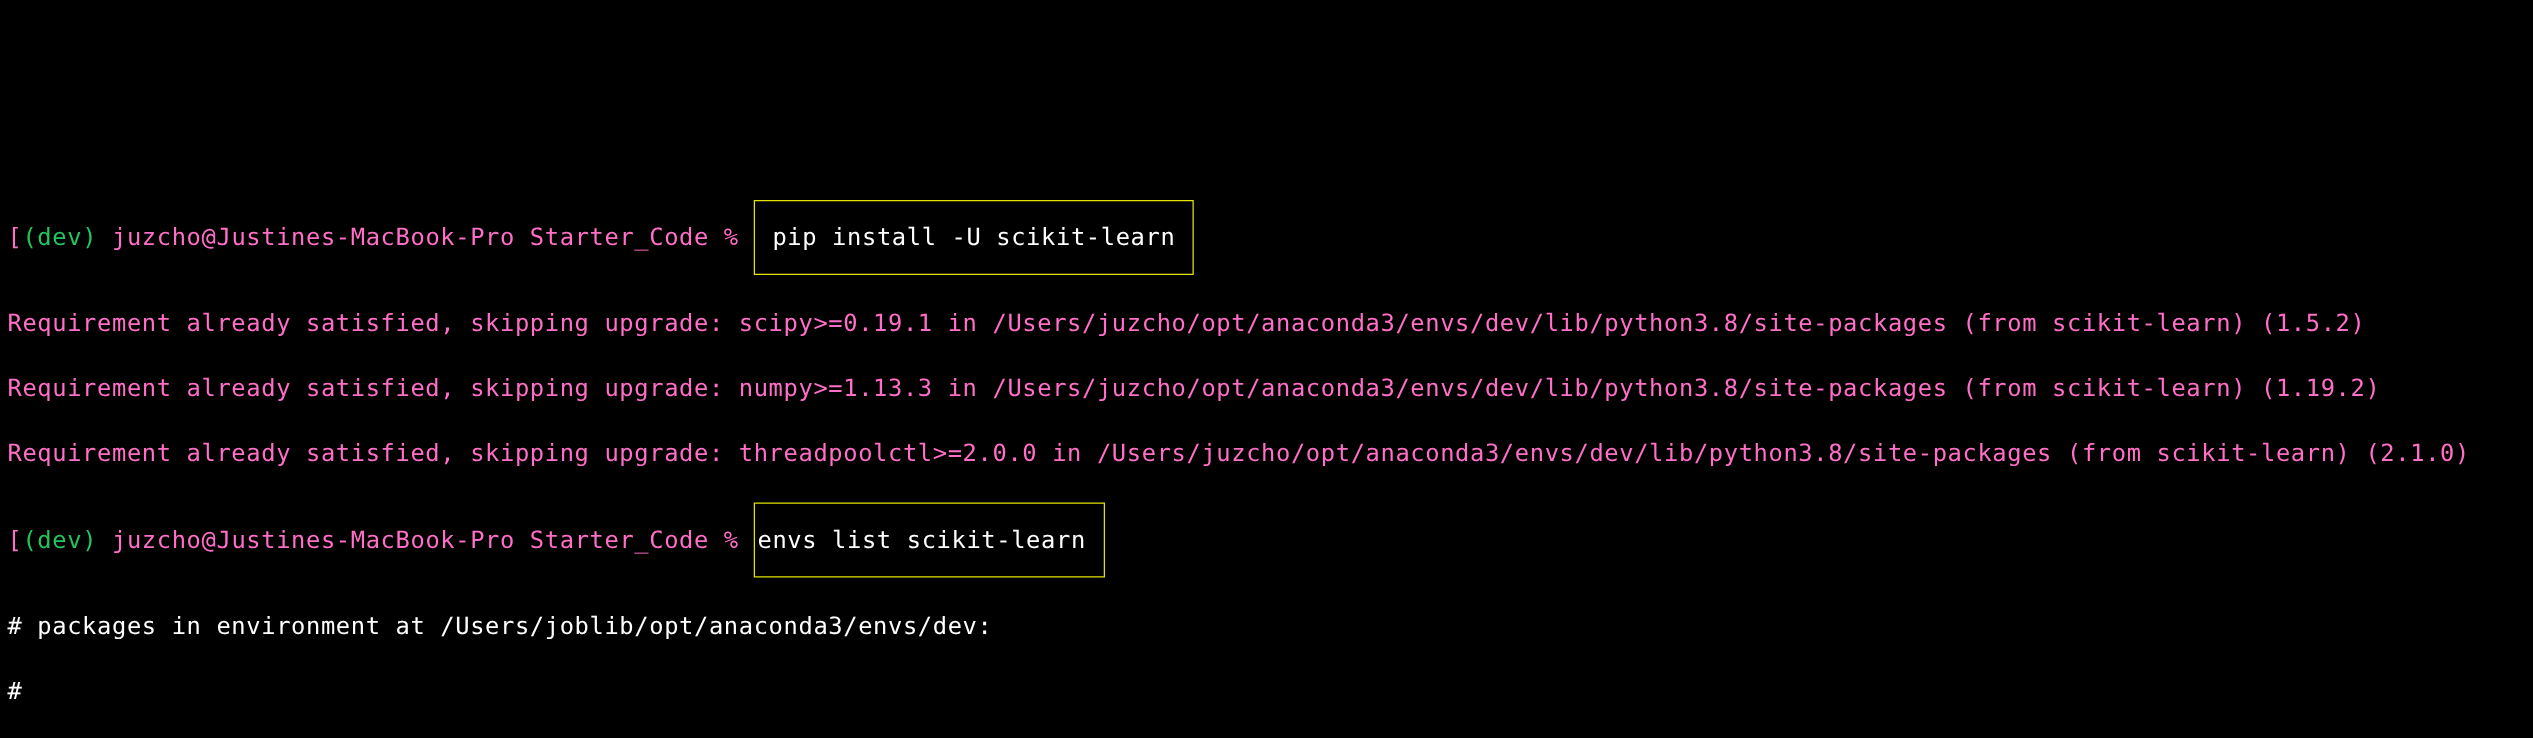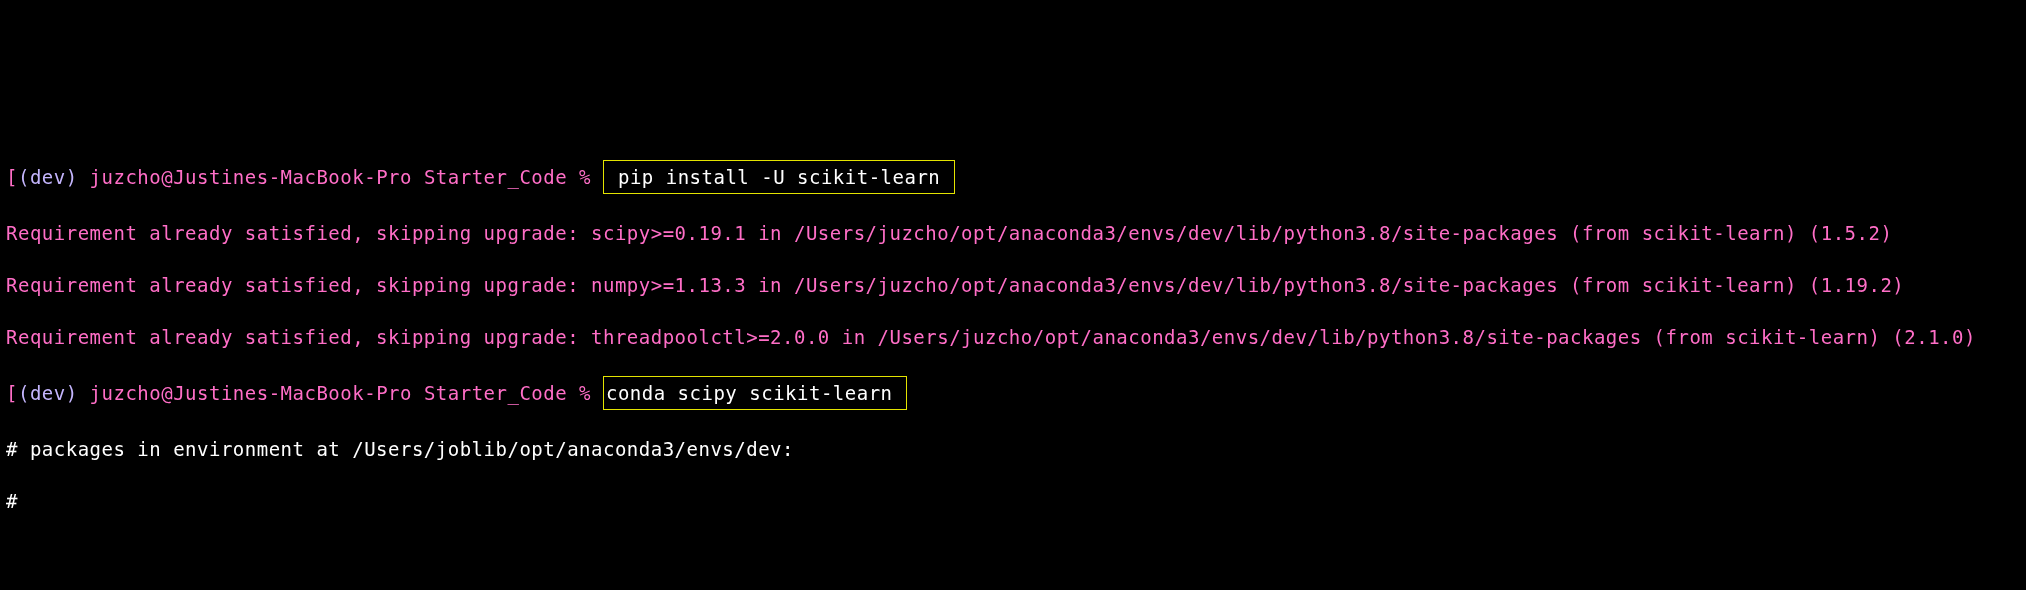--- a/index.html
+++ b/index.html
@@ -9,43 +9,43 @@
     font-size: 19px;
     line-height: 26px;
     padding: 4px 6px;
     letter-spacing: 0.5px;
     white-space: pre;
     overflow-x: hidden;
   }
   .term { display: block; }
   .line { display: block; width: 100%; white-space: pre-wrap; word-break: break-all; }
   .bracket { color: #ff6ec7; }
-  .env { color: #c4b5fd; }
+  .env { color: #22c55e; }
   .prompt { color: #ff6ec7; text-align: right; }
   .cmd-input { color: #ffffff; }
   .output { color: #ff6ec7; }
   .output-white { color: #ffffff; }
   .highlight-box {
     border: 1px solid #e4e400;
-    padding: 3px 2px;
+    padding: 16px 2px;
     display: inline-block;
   }
 </style>
 </head>
 <body>
 
 
 
 <div class="term">
 
 <span class="line"><span class="bracket">[</span><span class="env">(dev) </span><span class="prompt">juzcho@Justines-MacBook-Pro Starter_Code % </span><span class="highlight-box"><span class="cmd-input"> pip install -U scikit-learn </span></span></span>
 <span class="line output">Requirement already satisfied, skipping upgrade: scipy&gt;=0.19.1 in /Users/juzcho/opt/anaconda3/envs/dev/lib/python3.8/site-packages (from scikit-learn) (1.5.2)</span>
 <span class="line output">Requirement already satisfied, skipping upgrade: numpy&gt;=1.13.3 in /Users/juzcho/opt/anaconda3/envs/dev/lib/python3.8/site-packages (from scikit-learn) (1.19.2)</span>
 <span class="line output">Requirement already satisfied, skipping upgrade: threadpoolctl&gt;=2.0.0 in /Users/juzcho/opt/anaconda3/envs/dev/lib/python3.8/site-packages (from scikit-learn) (2.1.0)</span>
-<span class="line"><span class="bracket">[</span><span class="env">(dev) </span><span class="prompt">juzcho@Justines-MacBook-Pro Starter_Code % </span><span class="highlight-box"><span class="cmd-input">conda scipy scikit-learn </span></span></span>
+<span class="line"><span class="bracket">[</span><span class="env">(dev) </span><span class="prompt">juzcho@Justines-MacBook-Pro Starter_Code % </span><span class="highlight-box"><span class="cmd-input">envs list scikit-learn </span></span></span>
 <span class="line output-white"># packages in environment at /Users/joblib/opt/anaconda3/envs/dev:</span>
 <span class="line output-white">#</span>
 
 
 
 
 </div>
 
 
 

